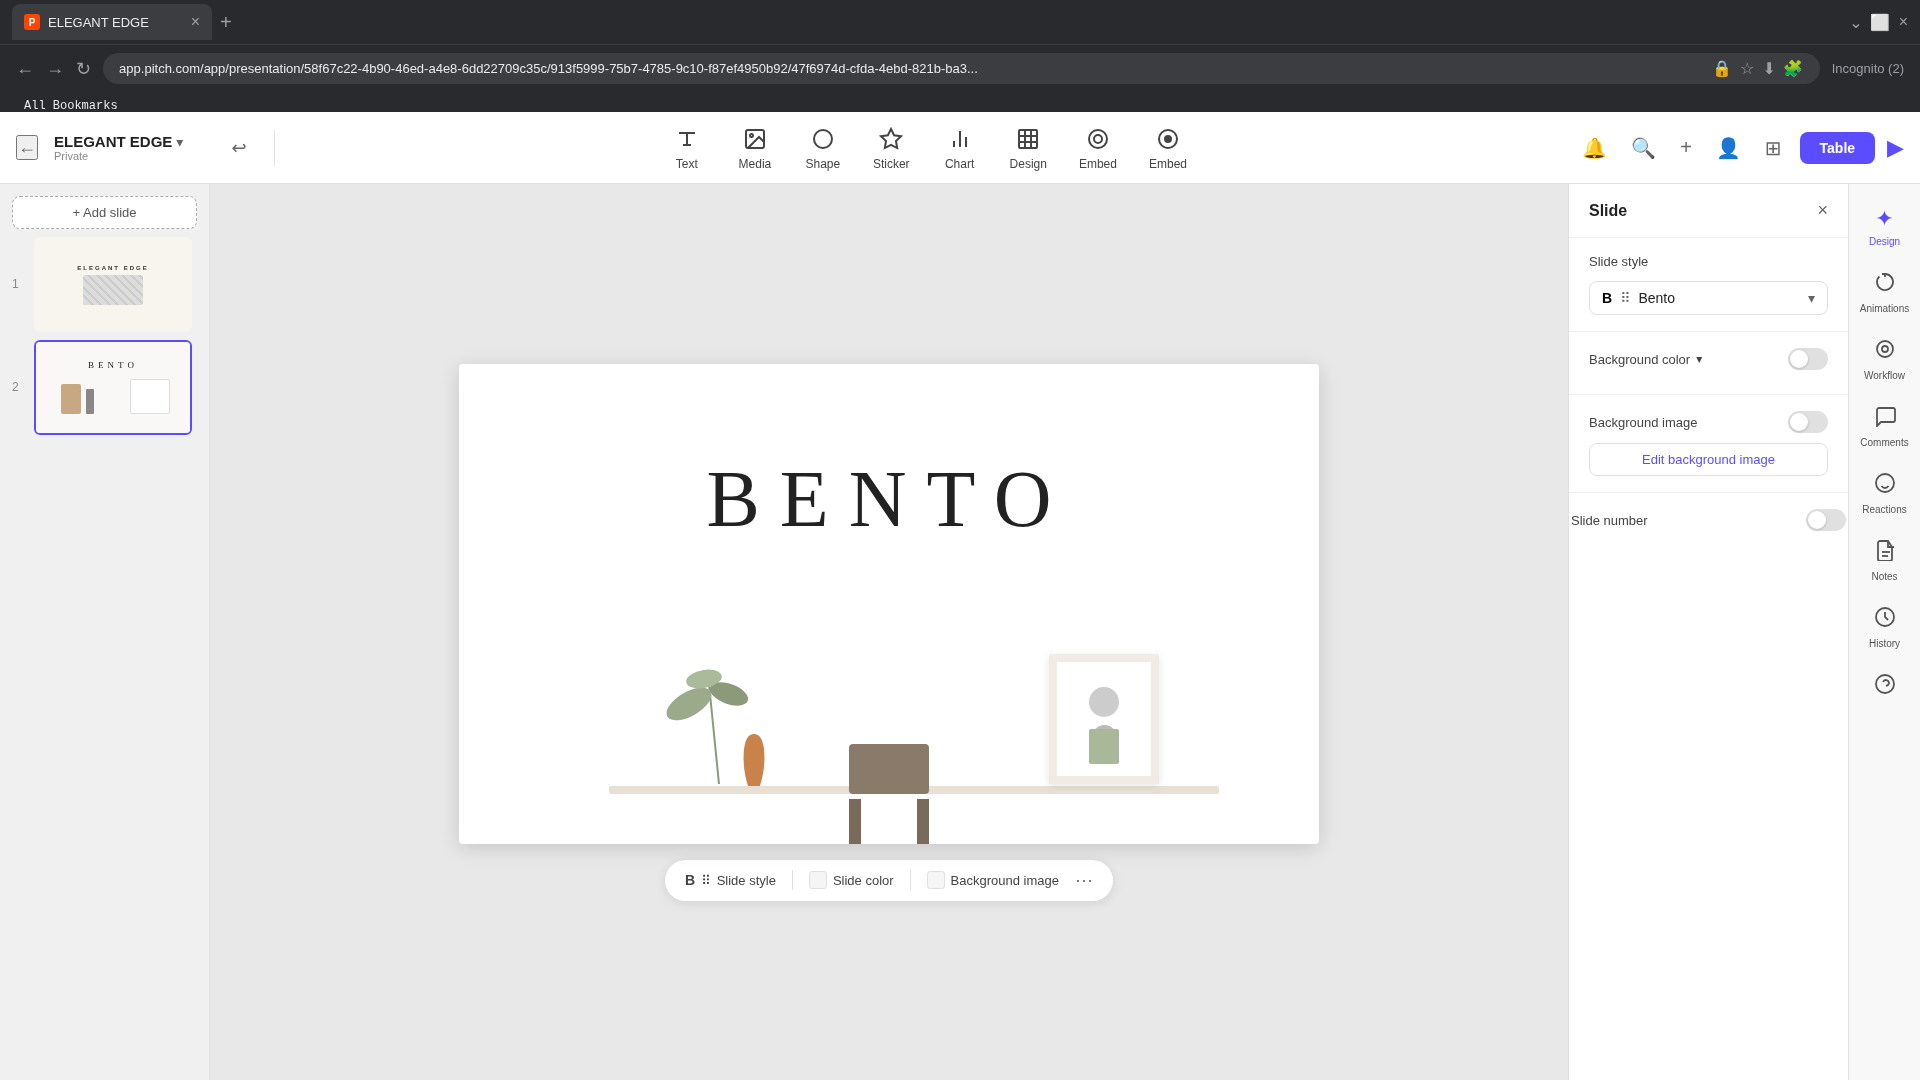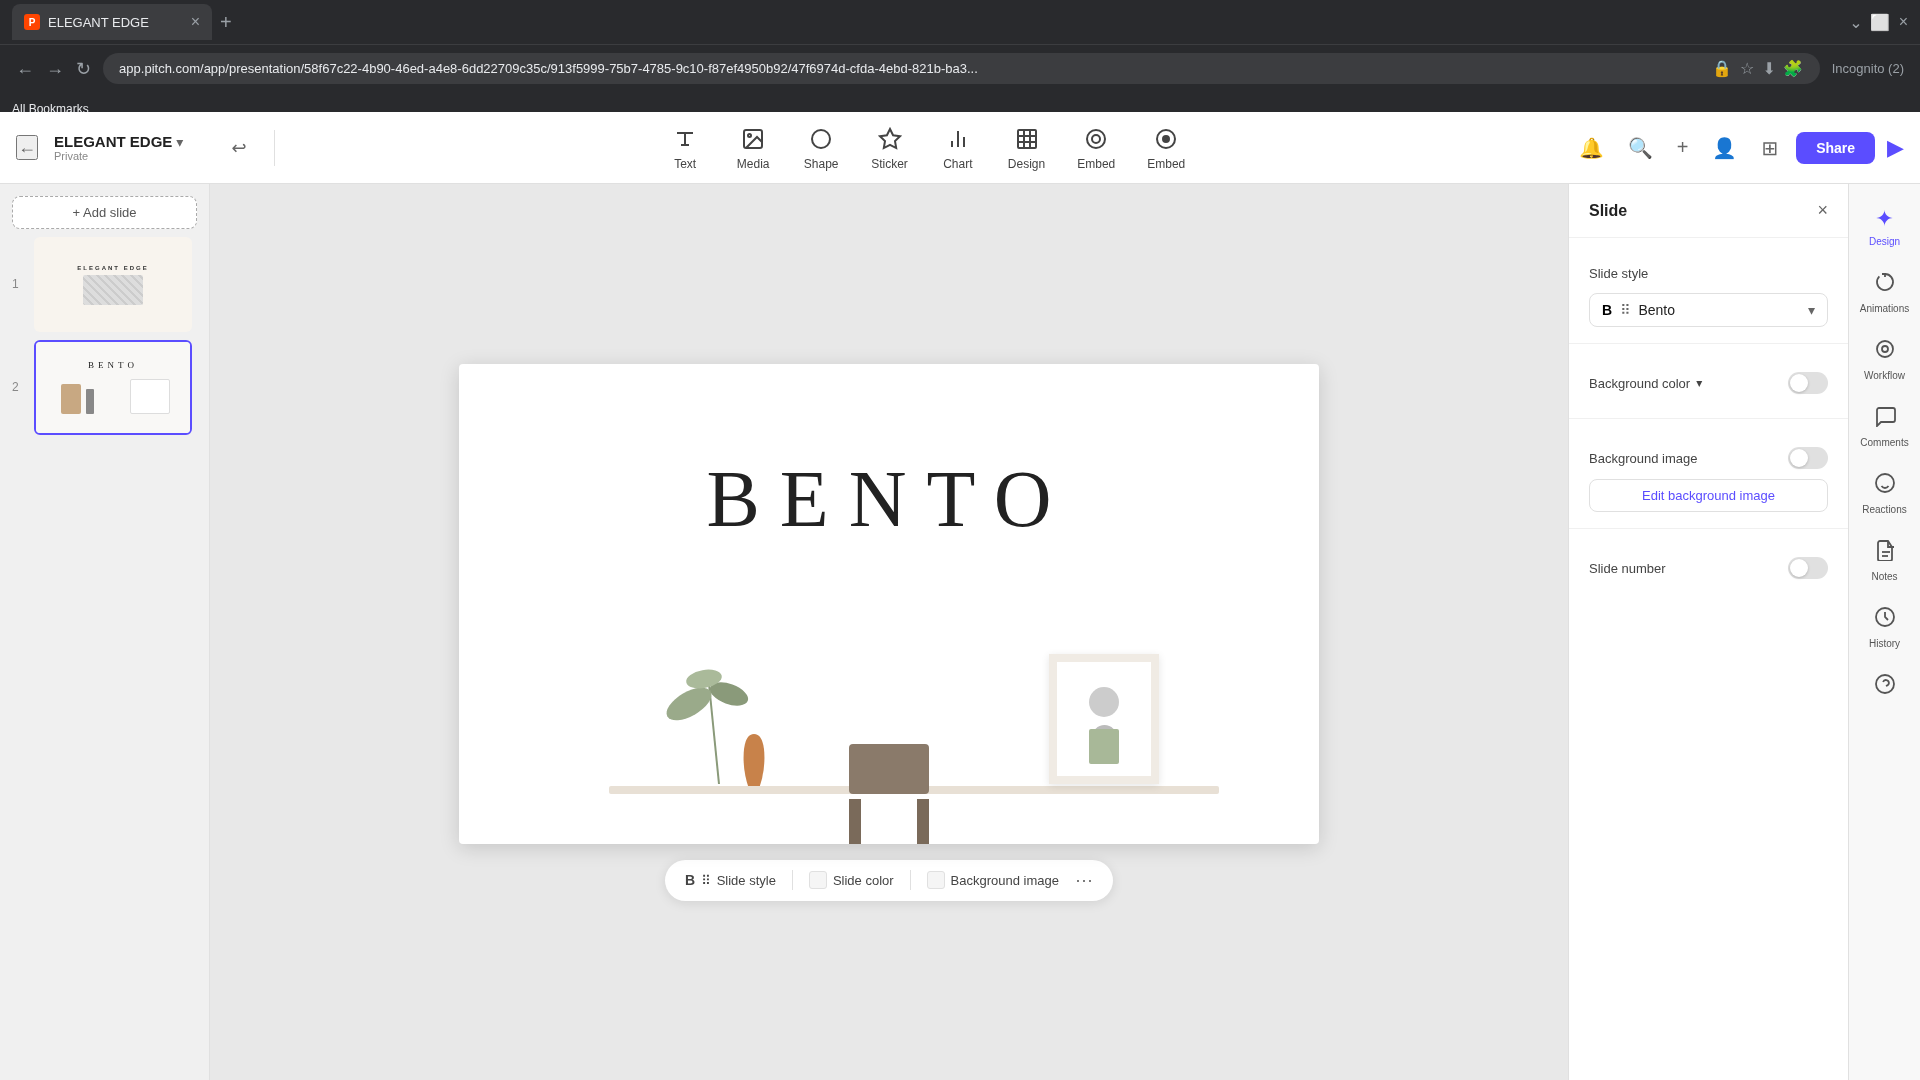--- a/index.html
+++ b/index.html
@@ -13,21 +13,21 @@
     .tab-close { margin-left: auto; color: #9aa0a6; cursor: pointer; font-size: 16px; }
     .new-tab-btn { color: #9aa0a6; font-size: 20px; cursor: pointer; }
     .window-controls { margin-left: auto; display: flex; gap: 8px; }
     .win-ctrl { color: #9aa0a6; font-size: 16px; cursor: pointer; }
 
     .address-bar { display: flex; align-items: center; padding: 6px 16px; gap: 12px; height: 48px; background: #292a2d; border-top: 1px solid #3c3d40; }
     .nav-btn { color: #9aa0a6; font-size: 18px; cursor: pointer; background: none; border: none; }
     .url-bar { flex: 1; background: #3c3d40; border-radius: 22px; display: flex; align-items: center; padding: 6px 16px; gap: 22px; }
     .url-text { color: #e8eaed; font-size: 13px; flex: 1; }
     .url-icons { display: flex; gap: 8px; color: #9aa0a6; }
-    .bookmarks-bar { display: flex; align-items: flex-end; padding: 4px 12px; gap: 8px; height: 28px; }
+    .bookmarks-bar { display: flex; align-items: center; padding: 4px 24px; gap: 8px; height: 28px; font-family: Liberation Mono, monospace; }
 
     
     .app { display: flex; flex-direction: column; height: calc(1080px - 112px); background: #f5f5f5; }
 
     
     .toolbar { background: #ffffff; border-bottom: 1px solid #e0e0e0; display: flex; align-items: center; padding: 0 16px; height: 72px; gap: 16px; }
     .back-btn { color: #666; font-size: 18px; cursor: pointer; }
     .project-info { display: flex; flex-direction: column; margin-right: 32px; }
     .project-name { font-size: 15px; font-weight: 600; color: #222; cursor: pointer; }
     .project-name-row { display: flex; align-items: center; gap: 4px; }
@@ -63,21 +63,21 @@
     .bento-text { font-size: 80px; font-weight: 300; letter-spacing: 20px; color: #222; font-family: Georgia, serif; position: absolute; top: 90px; left: 50%; transform: translateX(-50%); white-space: nowrap; }
 
     
     .slide-bottom-bar { display: flex; align-items: center; gap: 16px; padding: 10px 20px; background: white; border-radius: 24px; box-shadow: 0 2px 12px rgba(0,0,0,0.1); margin-top: 16px; }
     .bottom-item { display: flex; align-items: center; gap: 6px; font-size: 13px; color: #444; cursor: pointer; }
     .bottom-divider { width: 1px; height: 20px; background: #e0e0e0; }
     .bottom-b { font-weight: bold; font-size: 14px; }
     .bottom-dots { font-size: 18px; color: #666; cursor: pointer; }
 
     
-    .right-panel { width: 280px; background: white; border-left: 1px solid #e0e0e0; display: flex; flex-direction: column; overflow-y: auto; gap: 12px; }
+    .right-panel { width: 280px; background: white; border-left: 1px solid #e0e0e0; display: flex; flex-direction: column; overflow-y: auto; }
     .panel-header { display: flex; align-items: center; justify-content: space-between; padding: 16px 20px; border-bottom: 1px solid #f0f0f0; }
     .panel-title { font-size: 16px; font-weight: 600; color: #222; }
     .panel-close { background: none; border: none; font-size: 18px; color: #666; cursor: pointer; }
 
     .panel-section { padding: 16px 20px; border-bottom: 1px solid #f0f0f0; }
     .section-label { font-size: 13px; color: #444; font-weight: 500; margin-bottom: 12px; }
     .style-selector { display: flex; align-items: center; border: 1px solid #e0e0e0; border-radius: 8px; padding: 8px 12px; justify-content: space-between; cursor: pointer; }
     .style-left { display: flex; align-items: center; gap: 8px; }
     .style-b { font-weight: bold; font-size: 14px; }
     .style-dots-icon { font-size: 14px; color: #666; }
@@ -87,21 +87,21 @@
     .bg-color-row { display: flex; align-items: center; justify-content: space-between; margin-bottom: 8px; }
     .bg-color-label { font-size: 13px; color: #444; display: flex; align-items: center; gap: 6px; }
     .color-toggle { width: 40px; height: 22px; background: #e0e0e0; border-radius: 11px; position: relative; cursor: pointer; }
     .color-toggle-thumb { width: 18px; height: 18px; background: white; border-radius: 50%; position: absolute; top: 2px; left: 2px; box-shadow: 0 1px 3px rgba(0,0,0,0.2); }
 
     .bg-image-section { padding: 16px 20px; border-bottom: 1px solid #f0f0f0; }
     .bg-image-label { font-size: 13px; color: #444; display: flex; align-items: center; justify-content: space-between; margin-bottom: 10px; }
     .bg-image-toggle { width: 40px; height: 22px; background: #e0e0e0; border-radius: 11px; position: relative; cursor: pointer; }
     .edit-bg-btn { border: 1px solid #e0e0e0; border-radius: 8px; padding: 8px; text-align: center; cursor: pointer; font-size: 13px; color: #5b4dff; }
 
-    .slide-number-section { padding: 16px 20px; }
+    .slide-number-section { padding: 16px 2px; }
     .slide-num-row { display: flex; align-items: center; justify-content: space-between; }
     .slide-num-label { font-size: 13px; color: #444; }
     .toggle-off { width: 40px; height: 22px; background: #e0e0e0; border-radius: 11px; position: relative; cursor: pointer; }
 
     
     .far-right { width: 72px; background: #f8f8f8; border-left: 1px solid #e0e0e0; display: flex; flex-direction: column; align-items: center; padding: 12px 0; gap: 4px; }
     .far-right-item { display: flex; flex-direction: column; align-items: center; gap: 4px; padding: 10px 8px; cursor: pointer; border-radius: 8px; width: 64px; }
     .far-right-item.active { color: #5b4dff; }
     .far-icon { font-size: 22px; color: #555; }
     .far-icon.active { color: #5b4dff; }
@@ -240,21 +240,21 @@
         <span class="tool-label">Embed</span>
       </div>
     </div>
 
     <div class="toolbar-right">
       <button class="icon-btn">🔔</button>
       <button class="icon-btn">🔍</button>
       <button class="icon-btn">+</button>
       <button class="icon-btn">👤</button>
       <button class="icon-btn">⊞</button>
-      <button class="share-btn">Share</button>
+      <button class="share-btn">Table</button>
       <button class="play-btn">▶</button>
     </div>
   </div>
 
   <div class="main">
 
     <div class="slides-panel">
       <button class="add-slide-btn">+ Add slide</button>
 
       <div class="slide-row">

